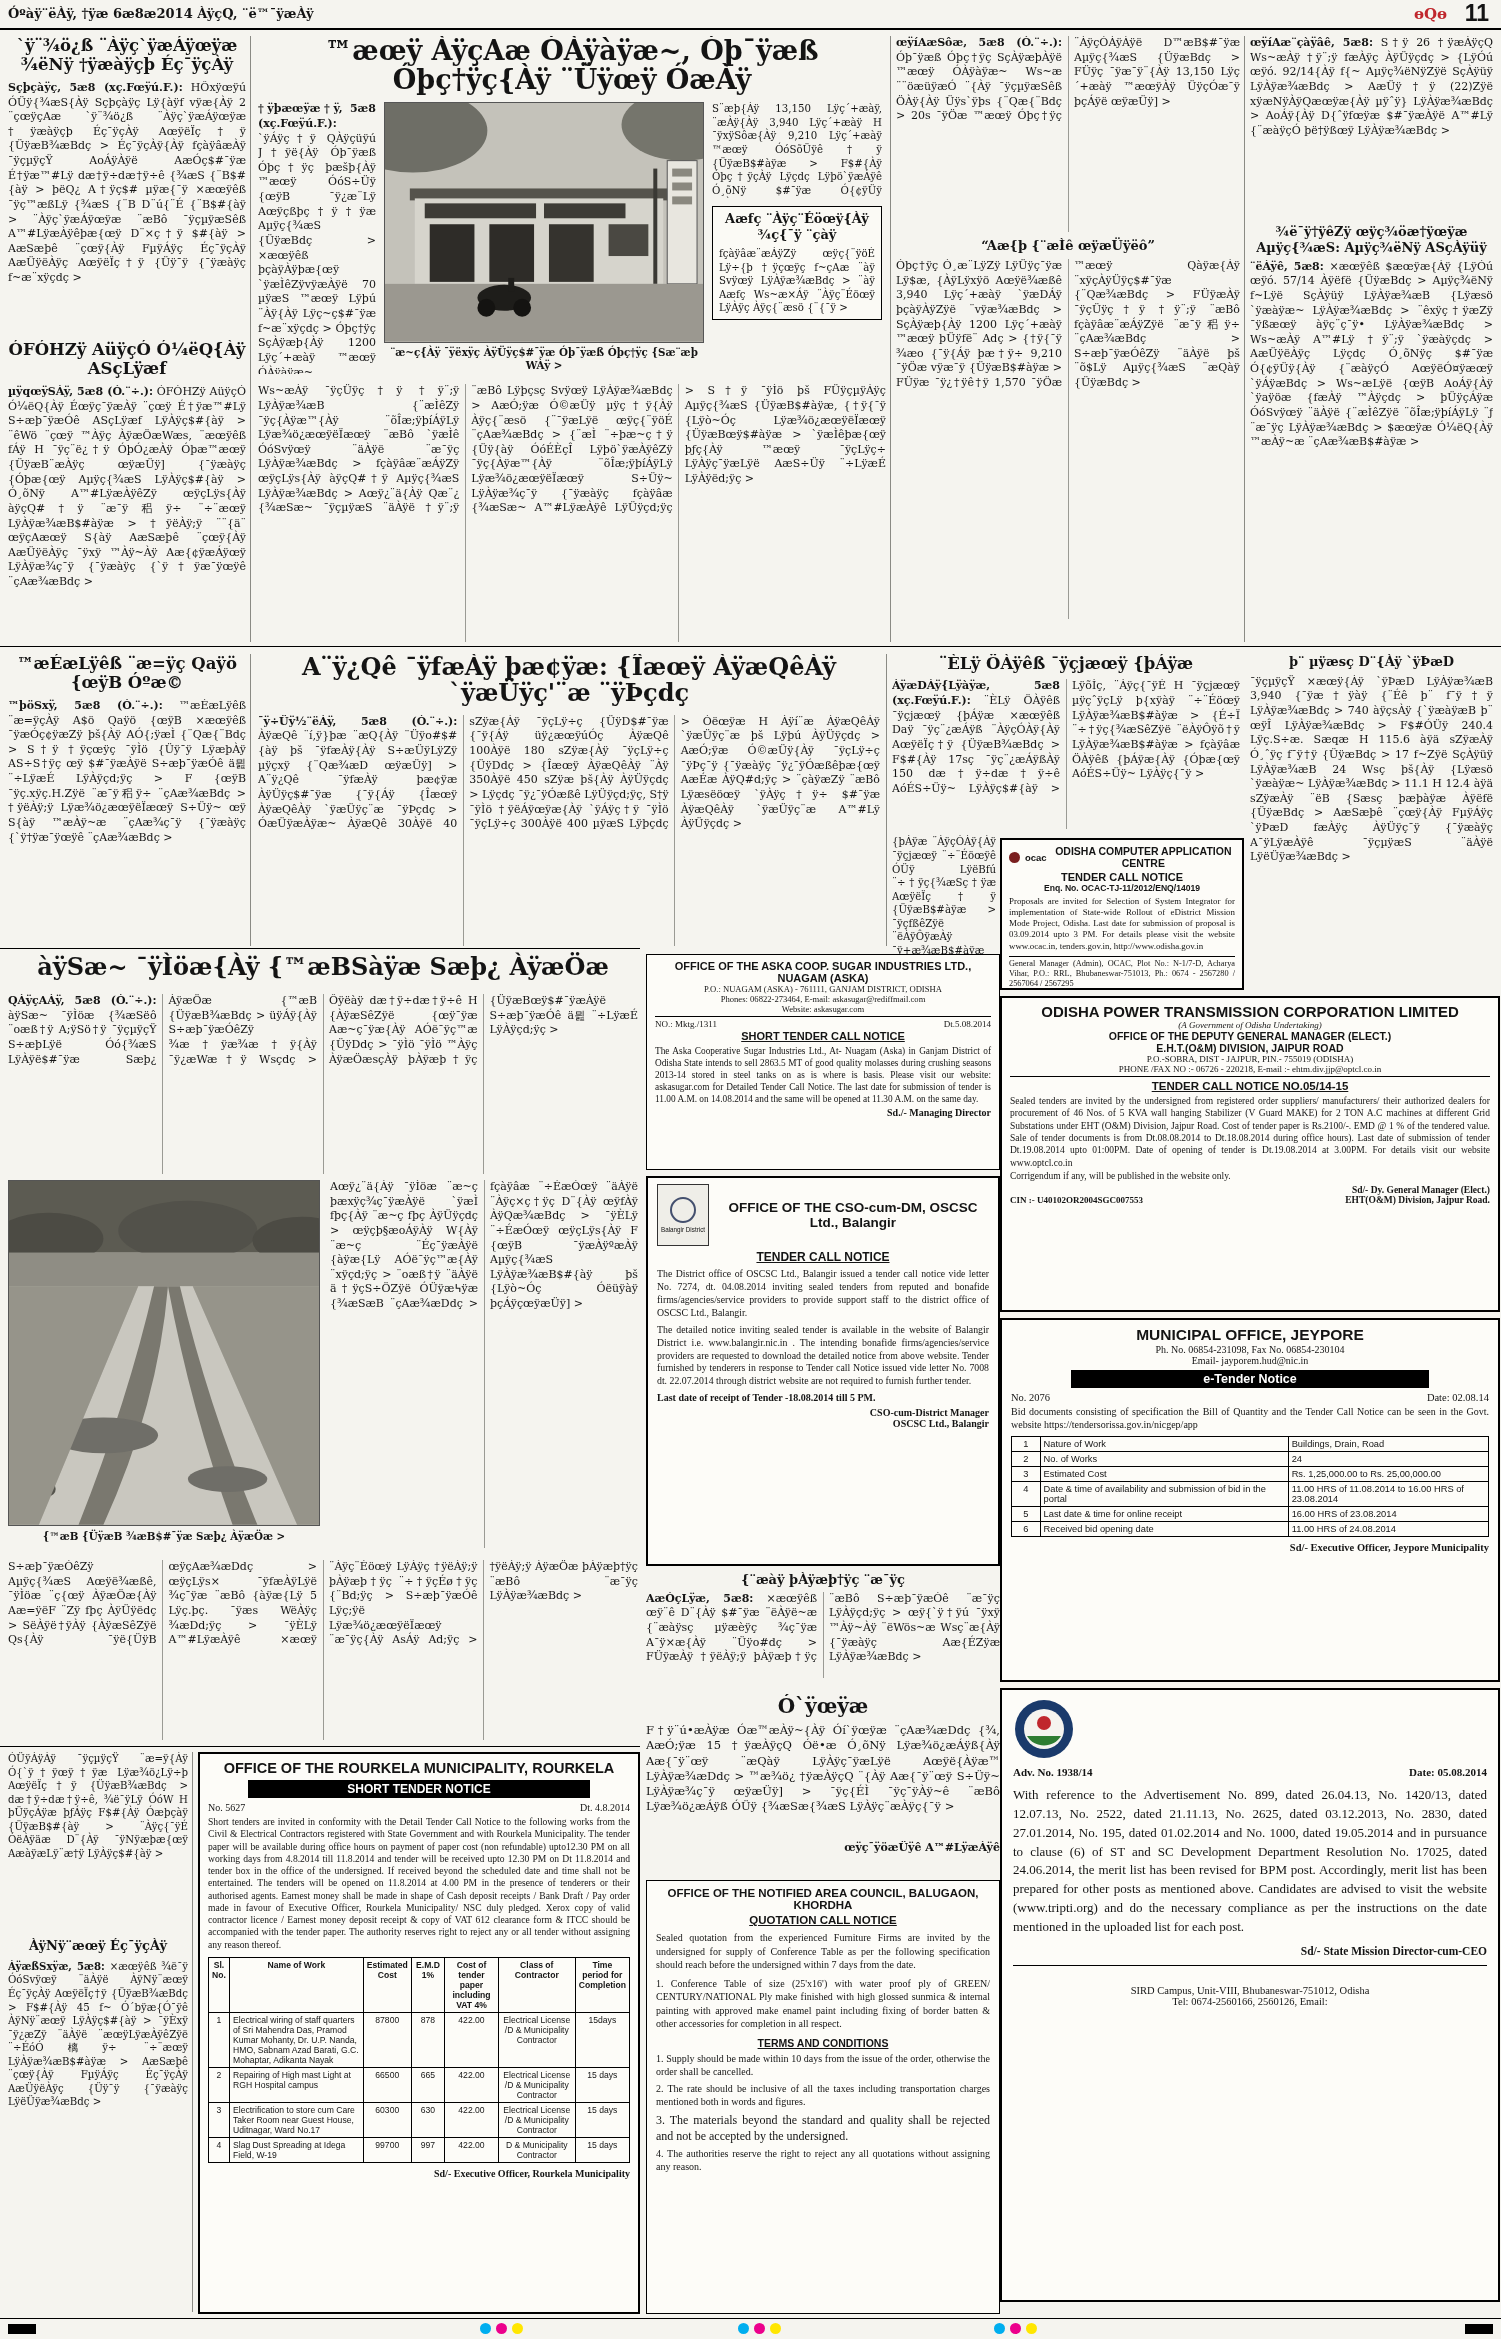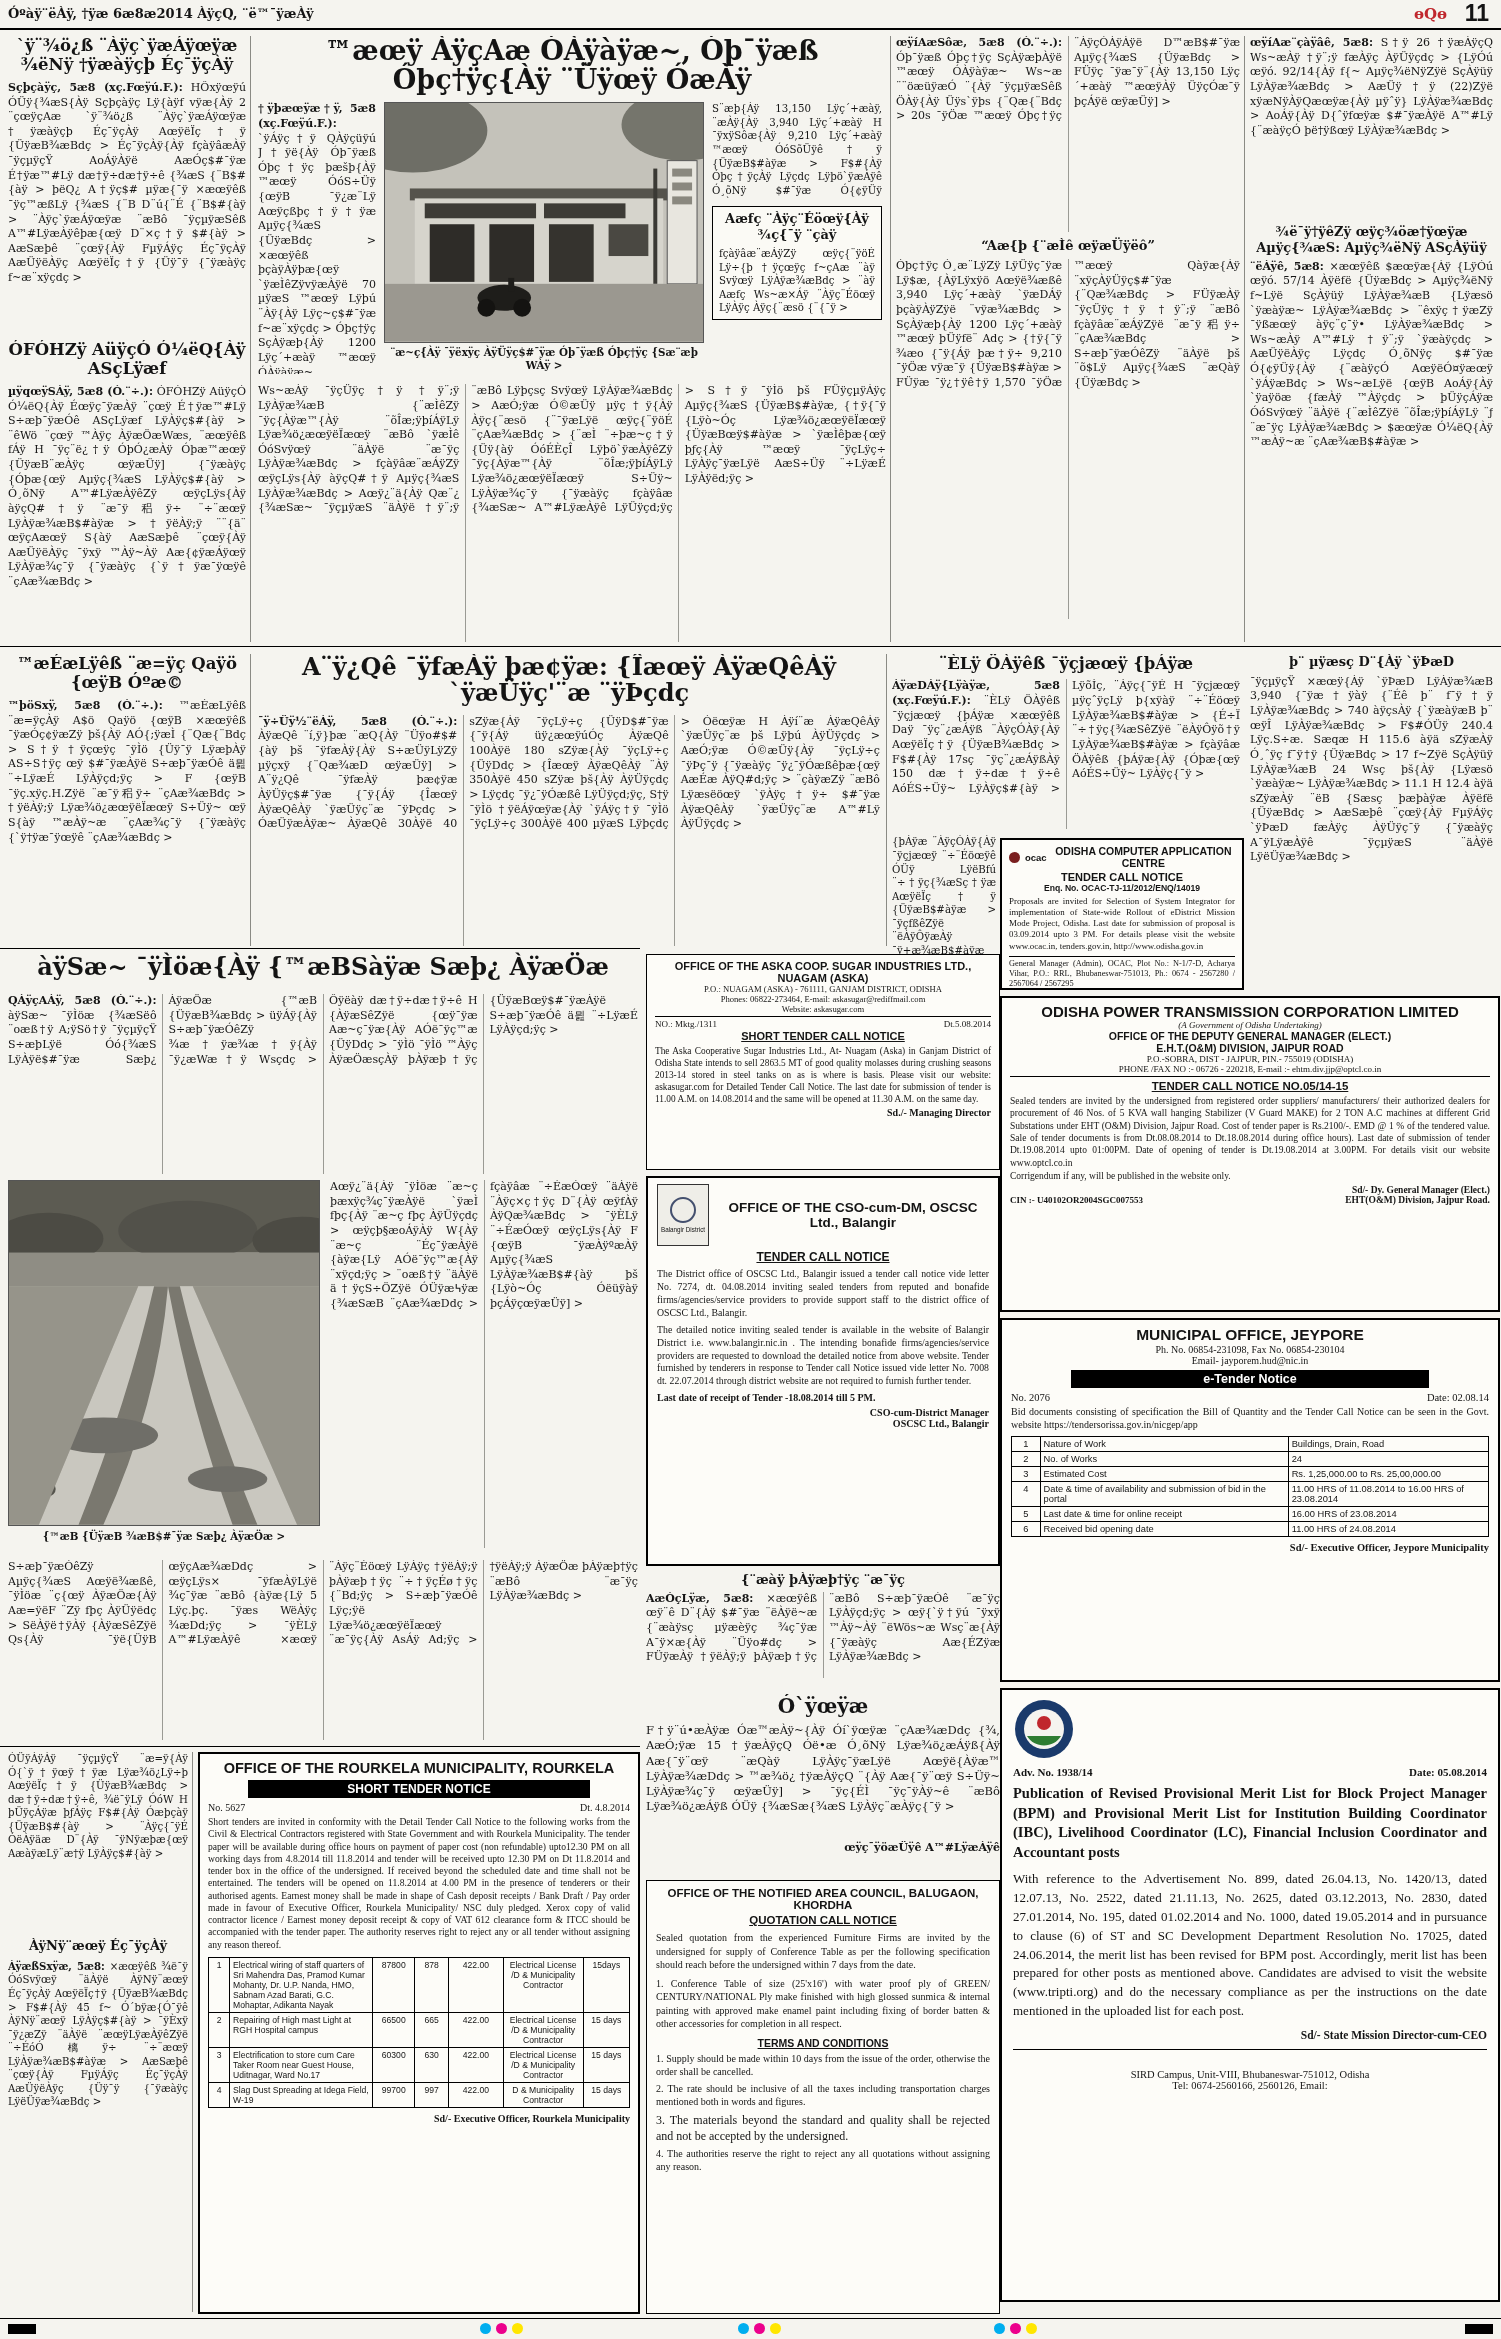--- a/index.html
+++ b/index.html
@@ -228,20 +228,29 @@
       <colgroup>
           <col style="width:5%">
           <col style="width:34%">
           <col style="width:10%">
           <col style="width:8%">
           <col style="width:13%">
           <col style="width:19%">
           <col style="width:11%">
         </colgroup>
       <tbody>
+          <tr>
+        <th>Sl. No.</th>
+        <th>Name of Work</th>
+        <th>Estimated Cost</th>
+        <th>E.M.D 1%</th>
+        <th>Cost of tender paper including VAT 4%</th>
+        <th>Class of Contractor</th>
+        <th>Time period for Completion</th>
+      </tr>
       <tr>
         <td class="ctr">1</td>
         <td>Electrical wiring of staff quarters of Sri Mahendra Das, Pramod Kumar Mohanty, Dr. U.P. Nanda, HMO, Sabnam Azad Barati, G.C. Mohaptar, Adikanta Nayak</td>
         <td class="ctr">87800</td>
         <td class="ctr">878</td>
         <td class="ctr">422.00</td>
         <td class="ctr">Electrical License /D &amp; Municipality Contractor</td>
         <td class="ctr">15days</td>
       </tr>
       <tr>
@@ -409,21 +418,20 @@
         <circle cx="31" cy="31" r="29" fill="#1a3a6b"></circle>
         <circle cx="31" cy="31" r="20" fill="#f5f4ef"></circle>
         <path d="M14 38 A20 20 0 0 0 48 38 Z" fill="#2e7d32"></path>
         <circle cx="31" cy="25" r="7" fill="#c0272d"></circle>
       </svg>
     </div>
     <div style="display:flex;justify-content:space-between;font-size:11px;font-weight:bold;margin-top:6px">
       <span>Adv. No. 1938/14</span>
       <span>Date: 05.08.2014</span>
     </div>
-    <div class="bold just" style="font-size:14.5px;line-height:1.35;margin-top:6px">Publication of Revised Provisional Merit List for Block Project Manager (BPM) and Provisional Merit List for Institution Building Coordinator (IBC), Livelihood Coordinator (LC), Financial Inclusion Coordinator and Accountant posts</div>
     <div class="just" style="font-size:13px;line-height:1.45;margin-top:8px">With reference to the Advertisement No. 899, dated 26.04.13, No. 1420/13, dated 12.07.13, No. 2522, dated 21.11.13, No. 2625, dated 03.12.2013, No. 2830, dated 27.01.2014, No. 195, dated 01.02.2014 and No. 1000, dated 19.05.2014 and in pursuance to clause (6) of ST and SC Development Department Resolution No. 17025, dated 24.06.2014, the merit list has been revised for BPM post. Accordingly, merit list has been prepared for other posts as mentioned above. Candidates are advised to visit the website (www.tripti.org) and do the necessary compliance as per the instructions on the date mentioned in the uploaded list for each post.</div>
     <div class="rt bold" style="font-size:11.5px;margin-top:8px">Sd/- State Mission Director-cum-CEO</div>
     <div style="border-top:1px solid #000;margin-top:8px;padding-top:19px" class="ctr">
       <div style="font-size:10.5px">SIRD Campus, Unit-VIII, Bhubaneswar-751012, Odisha</div>
       <div style="font-size:10.5px">Tel: 0674-2560166, 2560126, Email:</div>
     </div>
   </div>
 
   <div class="hrule" style="left:0;top:2318px;width:1501px;height:1px"></div>
   <div class="abs" style="left:8px;top:2324px;width:28px;height:10px;background:#000"></div>

